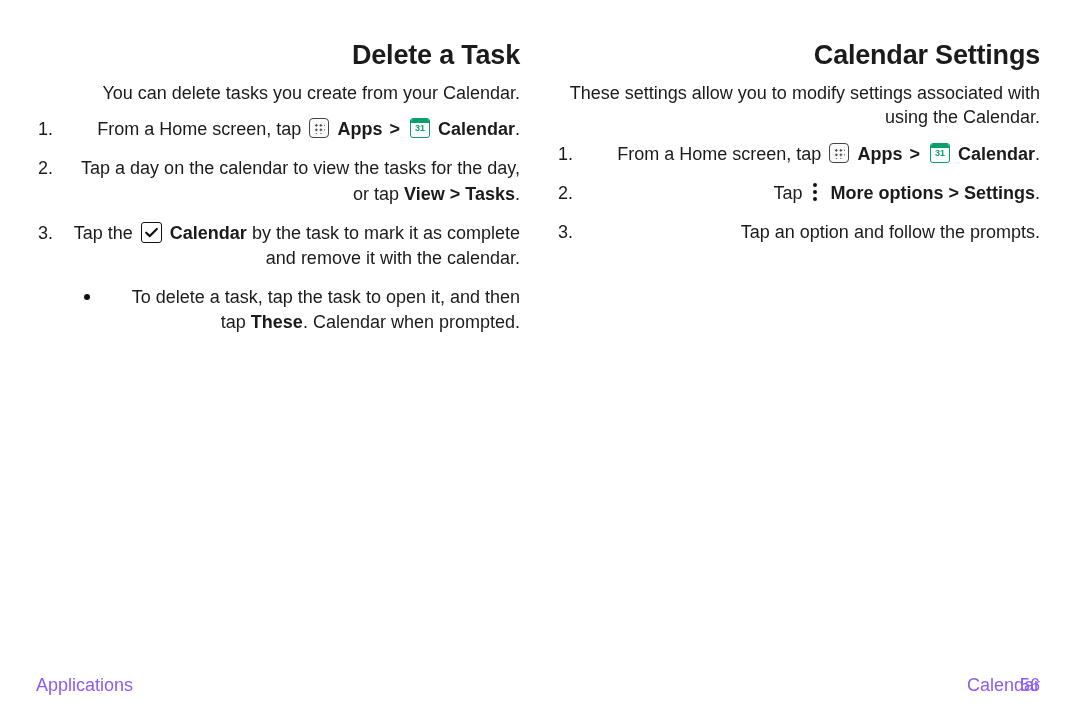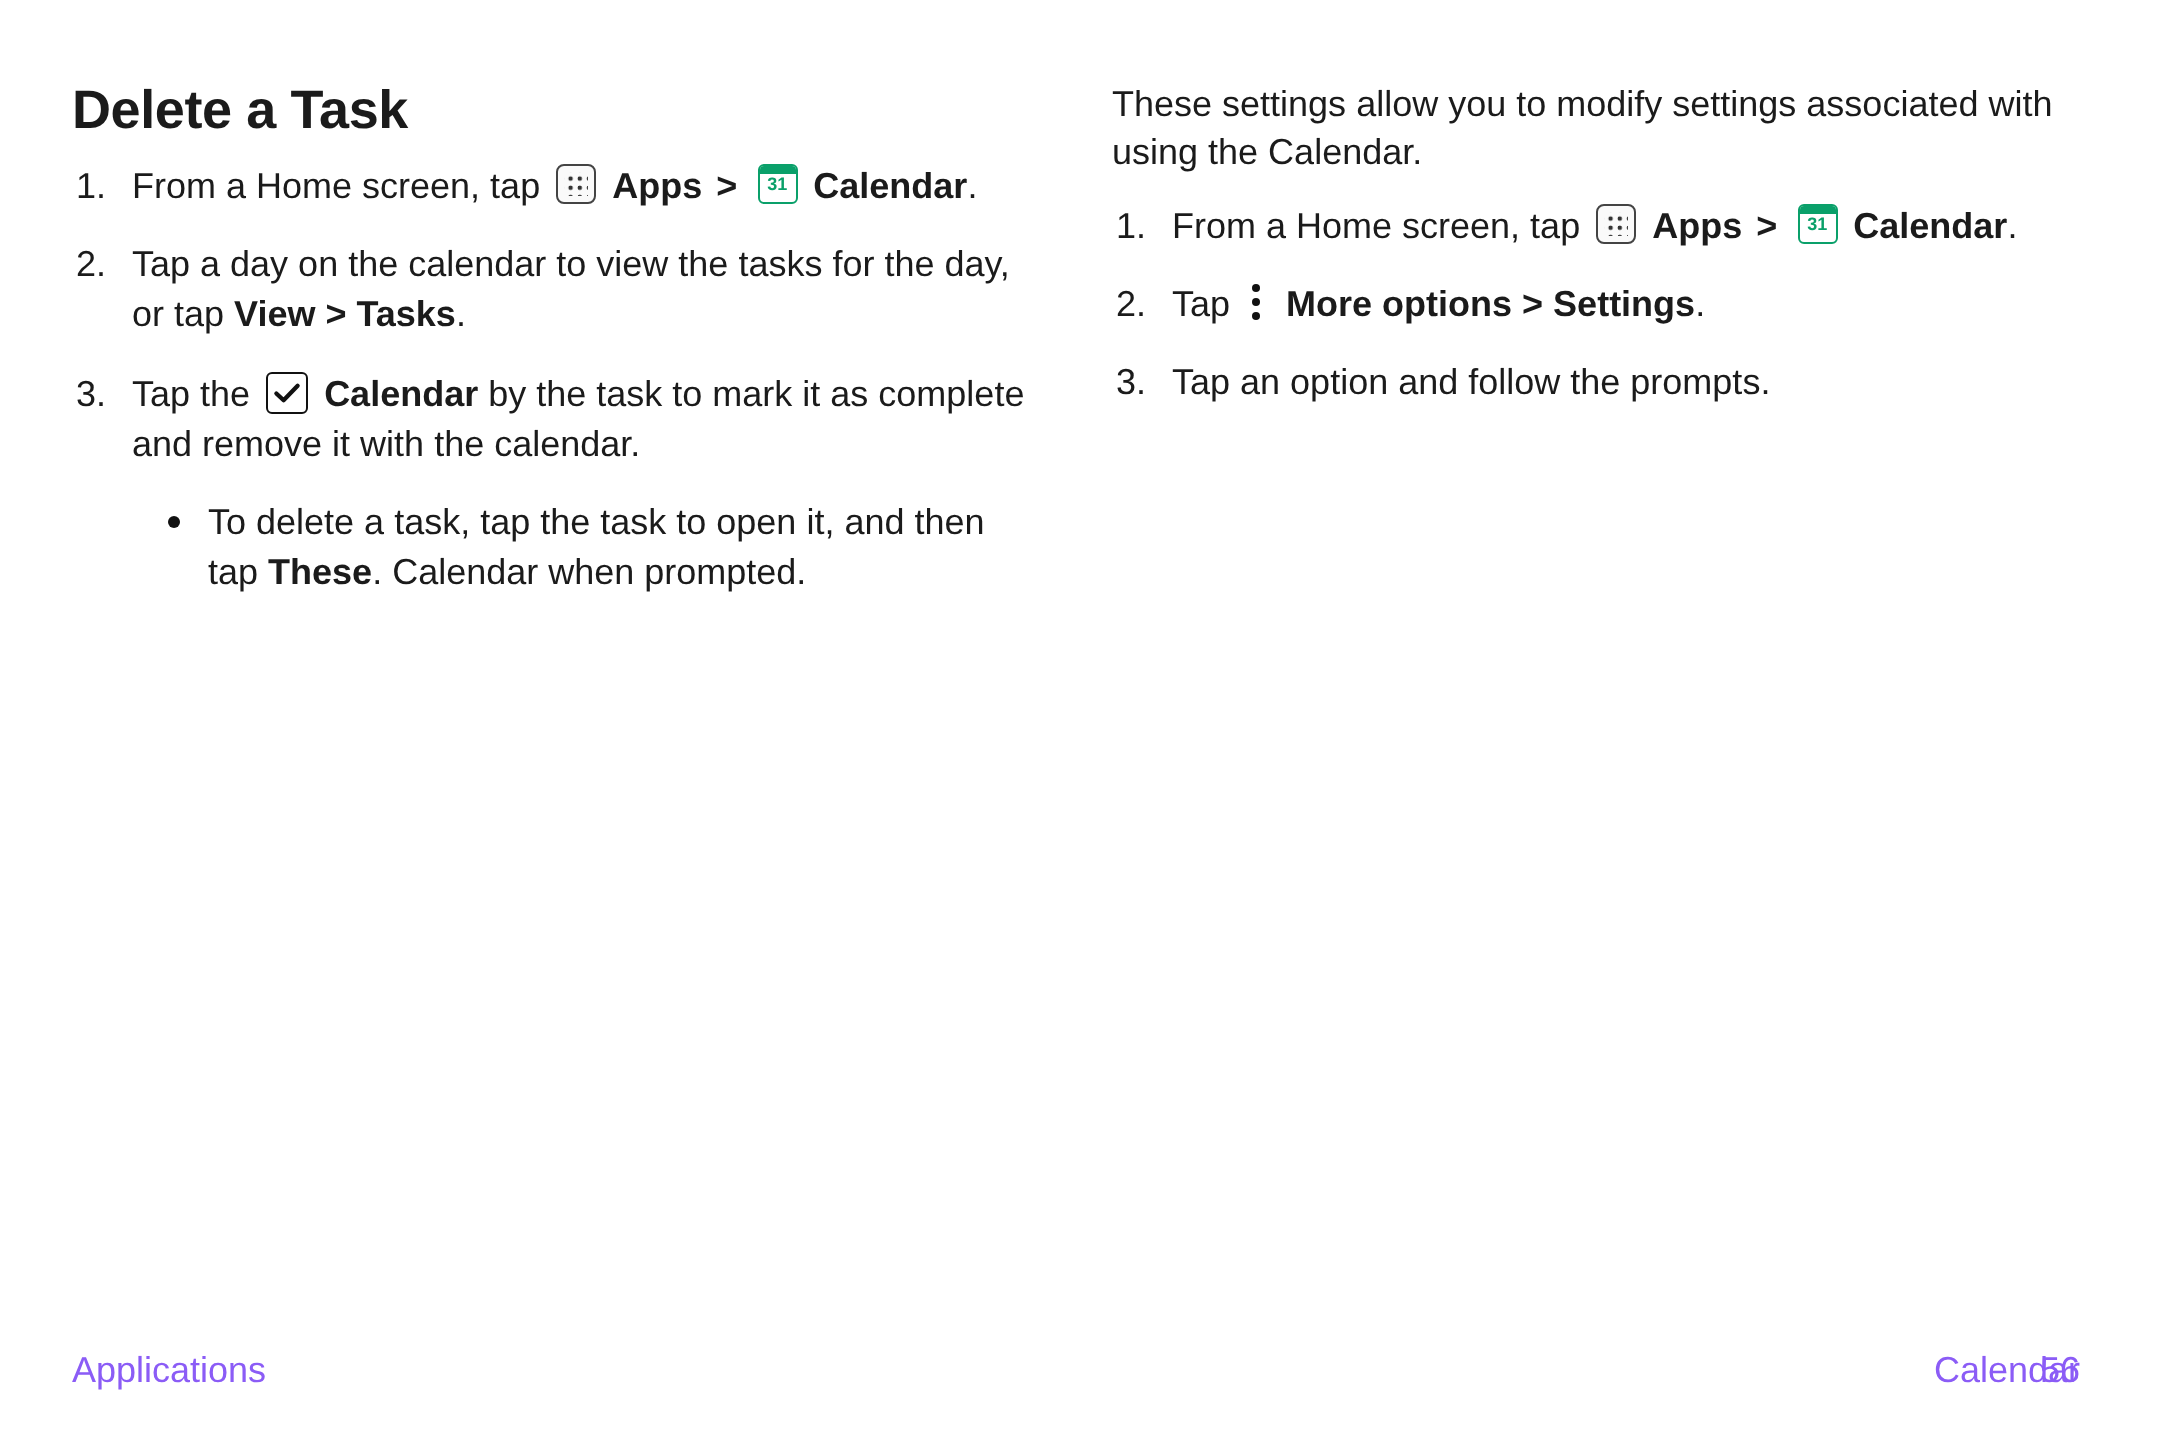--- a/index.html
+++ b/index.html
@@ -11,20 +11,21 @@
     position: relative;
   }
   .page {
     display: flex;
     padding: 40px 40px 0 36px;
     gap: 36px;
   }
   .col {
     flex: 1;
     min-width: 0;
+    text-align: right;
   }
   h2 {
     font-size: 27px;
     font-weight: 700;
     letter-spacing: -0.2px;
     margin-bottom: 10px;
   }
   p.intro {
     font-size: 18px;
     line-height: 1.35;
@@ -147,20 +148,21 @@
     text-align: right;
   }
 </style>
 </head>
 <body>
 
 <div class="page">
 
   <div class="col">
     <h2>Delete a Task</h2>
+    <p class="intro">You can delete tasks you create from your Calendar.</p>
 
     <ol>
       <li>
         <span>From a Home screen, tap </span>
         <span class="icn icn-apps"></span>
         <span class="b">Apps</span>
         <span class="chev">&gt;</span>
         <span class="icn icn-cal"></span>
         <span class="b">Calendar</span><span>.</span>
       </li>
@@ -178,20 +180,21 @@
         <ul class="sub">
           <li>
             <span>To delete a task, tap the task to open it, and then tap </span><span class="b">These</span><span>. Calendar when prompted.</span>
           </li>
         </ul>
       </li>
     </ol>
   </div>
 
   <div class="col">
+    <h2>Calendar Settings</h2>
     <p class="intro">These settings allow you to modify settings associated with using the Calendar.</p>
 
     <ol>
       <li>
         <span>From a Home screen, tap </span>
         <span class="icn icn-apps"></span>
         <span class="b">Apps</span>
         <span class="chev">&gt;</span>
         <span class="icn icn-cal"></span>
         <span class="b">Calendar</span><span>.</span>

